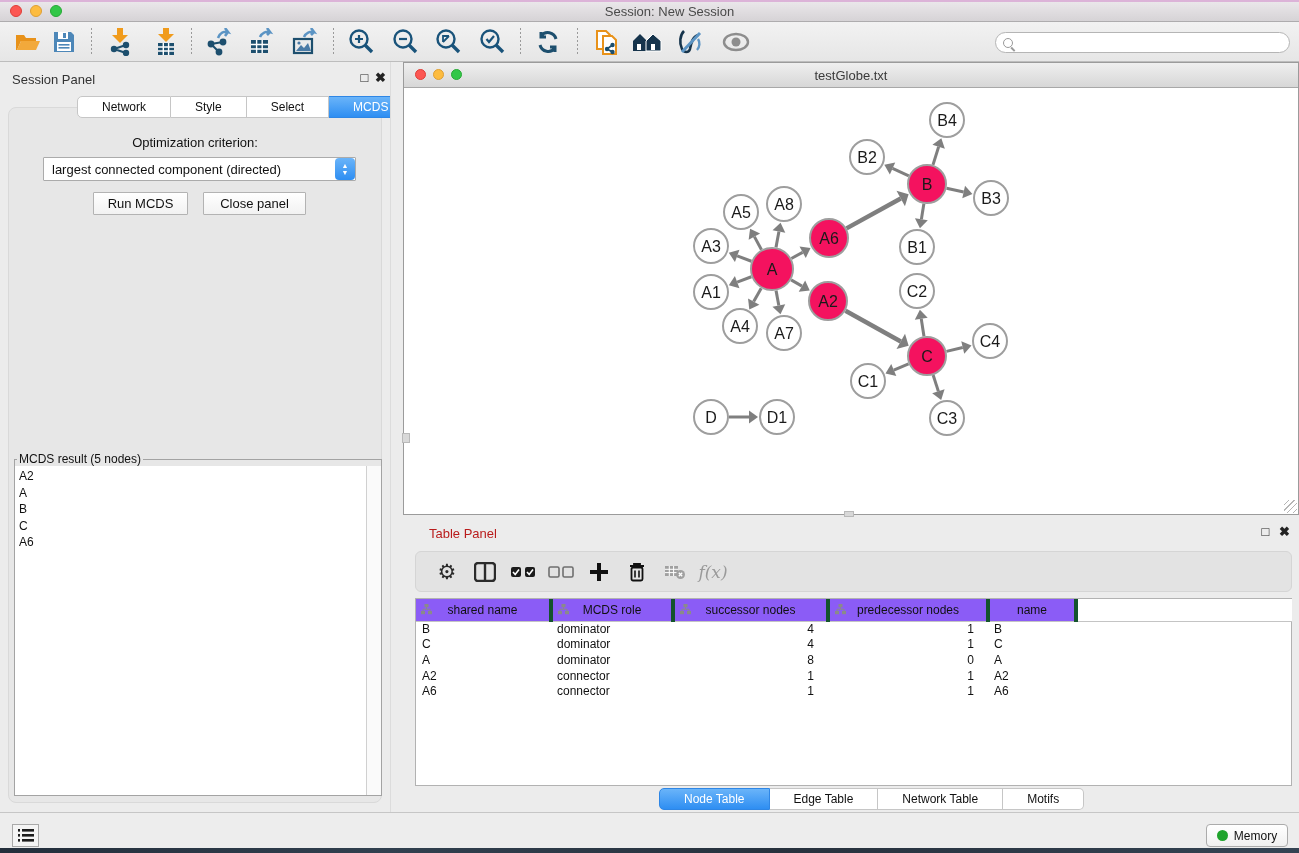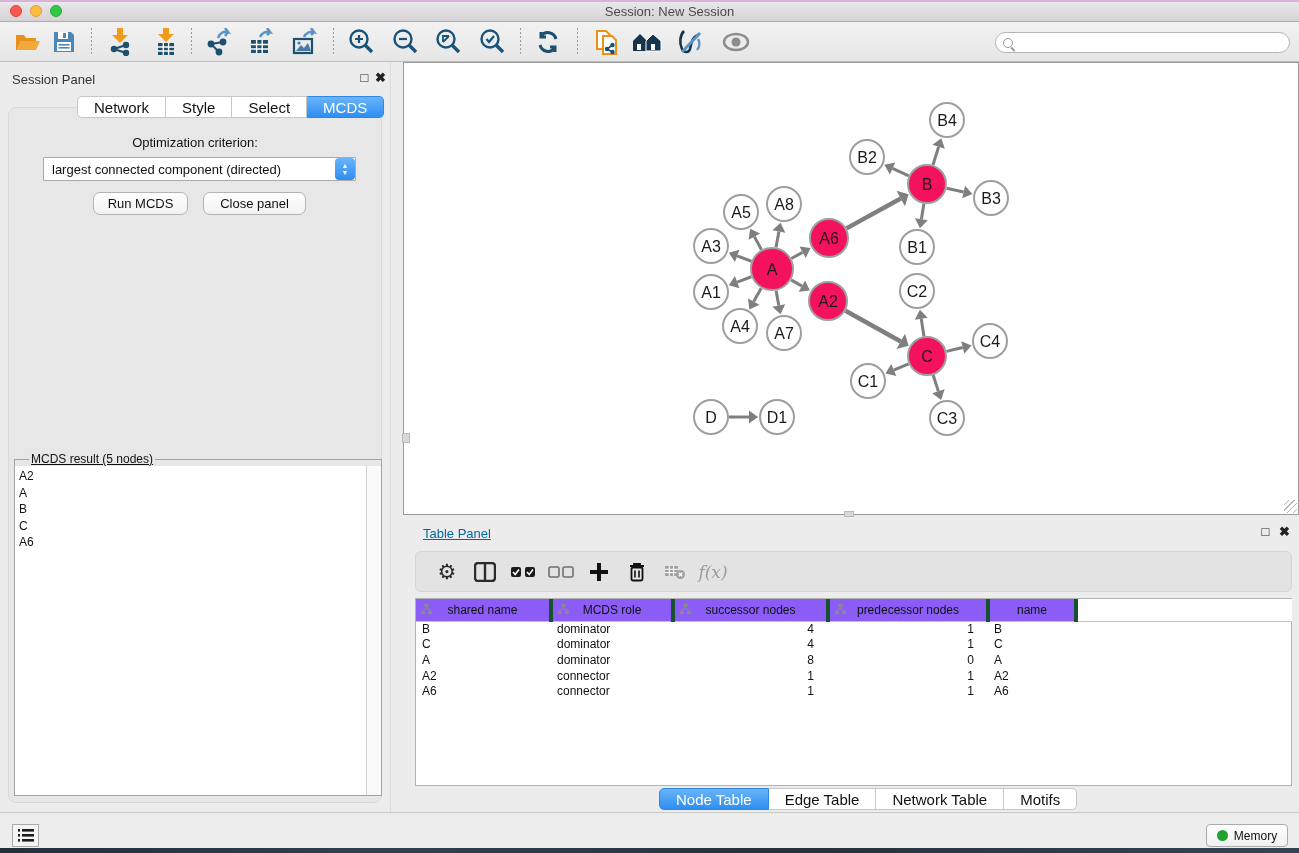--- a/index.html
+++ b/index.html
@@ -33,39 +33,39 @@
 
   
   #control-panel { left:0; top:62px; width:390px; height:750px; background:#ececec; }
   #cp-title { left:12px; top:10px; font-size:13px; color:#333; }
   .panel-ctl { top:9px; width:13px; height:13px; font-size:13px; line-height:13px; color:#222;
     text-align:center; font-weight:bold; }
   #cp-body { left:8px; top:45px; width:374px; height:696px; background:#e7e7e7;
     border:1px solid #d9d9d9; border-radius:8px; }
   #cp-tabs { left:77px; top:34px; height:22px; display:flex; }
   .seg-tab { height:22px; background:#fff; border:1px solid #c6c6c6; border-left:none;
-    font-size:15px; color:#111; display:flex; align-items:center; justify-content:center; padding:0 16px; }
+    font-size:12px; color:#111; display:flex; align-items:center; justify-content:center; padding:0 24px; }
   .seg-tab:first-child { border-left:1px solid #c6c6c6; border-radius:5px 0 0 5px; }
   .seg-tab:last-child { border-radius:0 5px 5px 0; }
   .seg-tab.active { background:linear-gradient(#6ab4f9,#2e8ef2); color:#fff; border-color:#2e86e5; }
   #opt-label { left:0; top:73px; width:390px; text-align:center; font-size:13px; color:#111; }
   #criterion { left:43px; top:95px; width:313px; height:24px; background:#fff;
     border:1px solid #ababab; border-radius:1px; display:flex; align-items:center; }
   #criterion .val { flex:1; font-size:13px; color:#111; padding-left:8px; white-space:nowrap; overflow:hidden; }
   #criterion .stepper { width:20px; height:22px; margin-right:0px; border-radius:4px;
     background:linear-gradient(#6ab4f9,#2e8ef2); color:#fff; display:flex; flex-direction:column;
     align-items:center; justify-content:center; font-size:7px; line-height:7px; }
   .pushbtn { top:130px; height:23px; background:linear-gradient(#ffffff,#f2f2f2);
-    border:1px solid #b3b3b3; border-radius:7px; font-size:13px; color:#111;
+    border:1px solid #b3b3b3; border-radius:1px; font-size:13px; color:#111;
     display:flex; align-items:center; justify-content:center; }
   #run-btn { left:93px; width:95px; }
   #closep-btn { left:203px; width:103px; }
   fieldset#mcds-result { left:14px; top:390px; width:368px; height:344px; position:absolute;
     border:1px solid #a3a3a3; }
-  fieldset#mcds-result legend { font-size:12px; color:#111; margin-left:14px; padding:0 2px;text-decoration:underline; }
+  fieldset#mcds-result legend { font-size:12px; color:#111; margin-left:2px; padding:0 2px; }
   #mcds-list { position:relative; width:100%; height:100%; background:#fff; display:flex; }
   #mcds-items { flex:1; padding:2px 0 0 4px; }
   #mcds-items .li { font-size:12px; line-height:16.5px; color:#111; }
   #mcds-scroll { width:15px; background:#fafafa; border-left:1px solid #d0d0d0; }
 
   
   #vdivider { left:390px; top:62px; width:13px; height:750px; background:#ececec;
     border-left:1px solid #dcdcdc; }
   .grab-handle { background:#d8d8d8; border:1px solid #b9b9b9; }
 
@@ -76,21 +76,21 @@
     background:linear-gradient(#efefef,#d7d7d7); border-bottom:1px solid #a8a8a8; }
   #net-titlebar .title { width:100%; text-align:center; top:5px; font-size:13px; color:#3a3a3a; }
   #net-canvas { left:0; top:25px; width:894px; height:426px; background:#fff; }
   #net-resize { right:1px; bottom:1px; width:13px; height:13px;
     background:repeating-linear-gradient(135deg, transparent 0 3px, #b5b5b5 3px 4px); }
   #net-left-handle { left:-2px; top:370px; width:8px; height:10px; }
   #net-bottom-handle { left:440px; bottom:-3px; width:10px; height:6px; }
 
   
   #table-panel { left:403px; top:520px; width:896px; height:292px; background:#ececec; }
-  #tp-title { left:20px; top:6px; font-size:13px; color:#0369a1;text-decoration:underline; }
+  #tp-title { left:26px; top:6px; font-size:13px; color:#b91c1c; }
   #tp-toolbar { left:12px; top:31px; width:877px; height:41px; background:#e3e3e3;
     border:1px solid #d5d5d5; border-radius:6px; display:flex; align-items:center; gap:0; }
   .tp-btn { width:38px; height:34px; display:flex; align-items:center; justify-content:center; }
   .gear-glyph { font-size:21px; color:#2b2b2b; }
   .fx { font-family:"DejaVu Serif", serif; font-style:italic; font-size:17px; color:#9a9a9a; }
   #tp-table { left:12px; top:78px; width:877px; height:188px; background:#fff;
     border:1px solid #b2b2b2; }
   table.node-table { border-collapse:collapse; width:876px; table-layout:fixed; }
   table.node-table th { height:22px; background:#8b5cf6; border-bottom:1px solid #c4c4c4;
     border-right:4px solid #14532d; font-size:12px; font-weight:normal; color:#111;
@@ -297,20 +297,26 @@
           <div class="li">A6</div>
         </div>
       <div id="mcds-scroll"></div>
     </div>
   </fieldset>
 </div>
 
 <div id="vdivider" class="abs"></div>
 
 <div id="net-window" class="abs">
+  <div id="net-titlebar" class="abs">
+    <div class="tl red abs" style="left:11px; top:6px; width:11px; height:11px"></div>
+    <div class="tl yellow abs" style="left:29px; top:6px; width:11px; height:11px"></div>
+    <div class="tl green abs" style="left:47px; top:6px; width:11px; height:11px"></div>
+    <div class="title abs">testGlobe.txt</div>
+  </div>
   <div id="net-canvas" class="abs">
     <svg id="graph-svg" width="894" height="426" viewBox="0 0 894 426">
         <line x1="357.48901716798036" y1="161.67335414757676" x2="350.37761451347956" y2="148.59754926672048" stroke="#7f7f7f" stroke-width="3"></line>
         <polygon points="346.0776669912897,140.6911941452746 356.08775987896826,145.49203161180557 344.66746914799086,151.70306692163538" fill="#7f7f7f"></polygon>
         <line x1="371.99404454803425" y1="159.36559203148101" x2="374.9166705752291" y2="143.53470105084233" stroke="#7f7f7f" stroke-width="3"></line>
         <polygon points="376.550597890334,134.68426142735728 381.30865474774606,144.714759667307 368.5246864027121,142.35464243437767" fill="#7f7f7f"></polygon>
         <line x1="347.4146596993366" y1="173.23831431286462" x2="333.19952401902617" y2="167.87850905635415" stroke="#7f7f7f" stroke-width="3"></line>
         <polygon points="324.77824844148205,164.70327400252603 335.49274933567983,161.7964766947945 330.9062987023725,173.9605414179138" fill="#7f7f7f"></polygon>
         <line x1="347.4146596993366" y1="188.76168568713538" x2="333.19952401902617" y2="194.12149094364585" stroke="#7f7f7f" stroke-width="3"></line>
         <polygon points="324.77824844148205,197.29672599747397 330.9062987023725,188.0394585820862 335.49274933567983,200.2035233052055" fill="#7f7f7f"></polygon>

